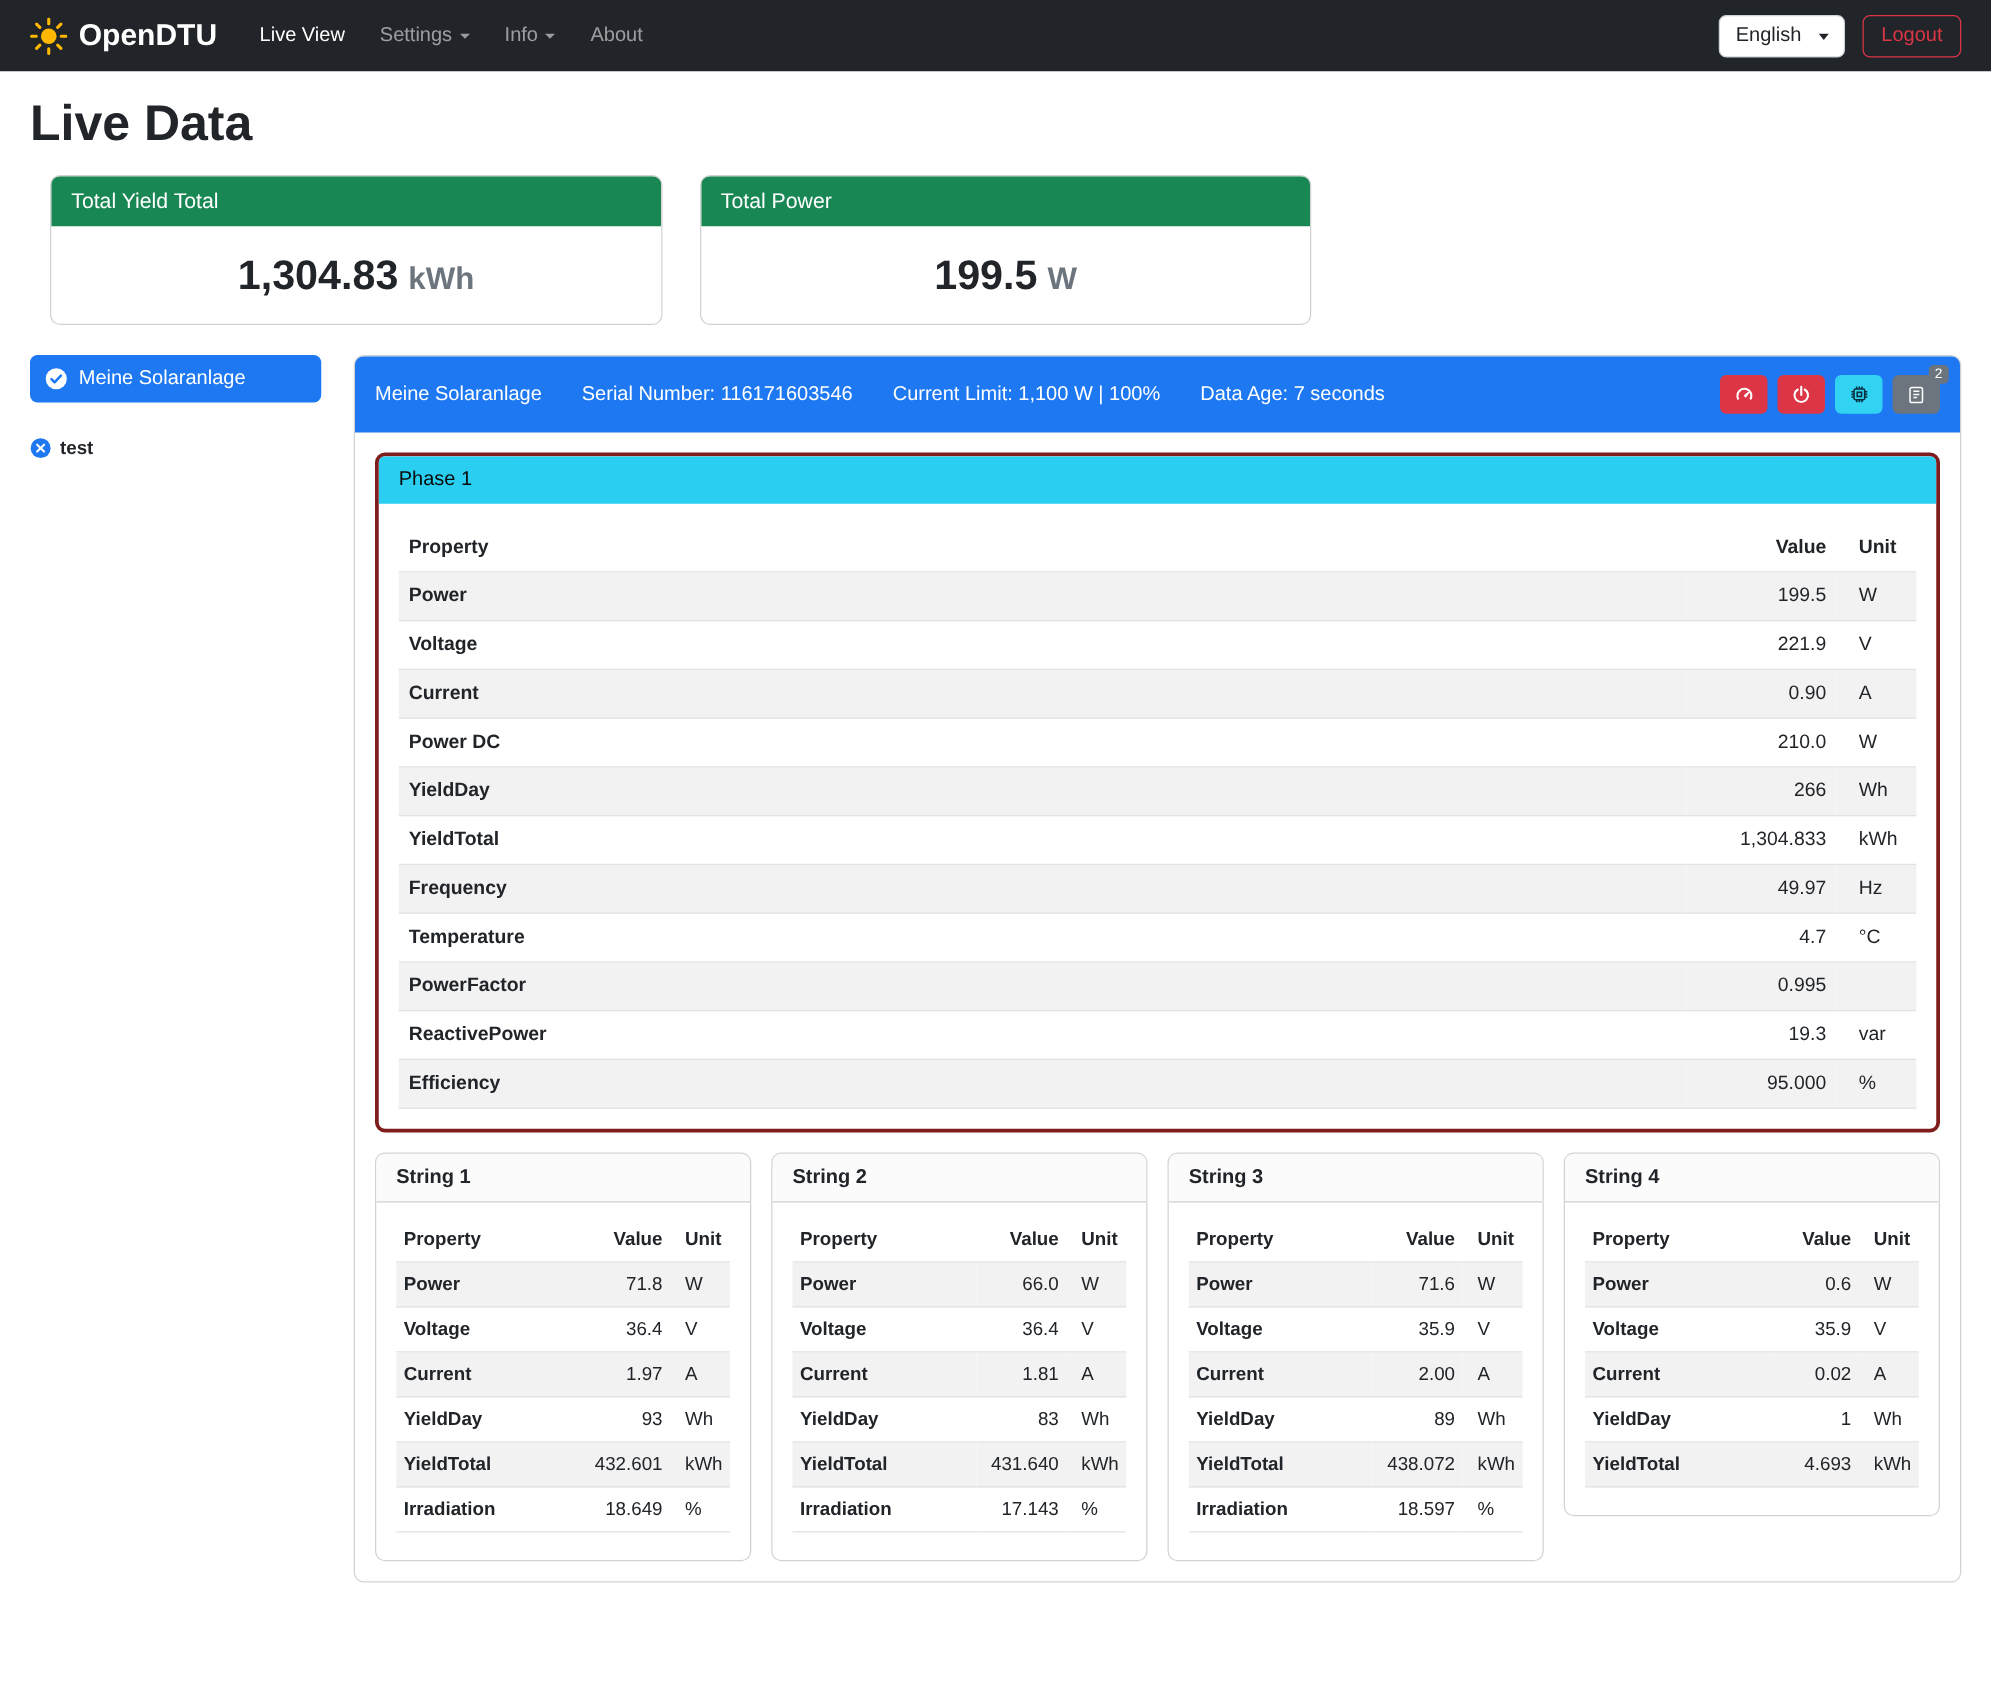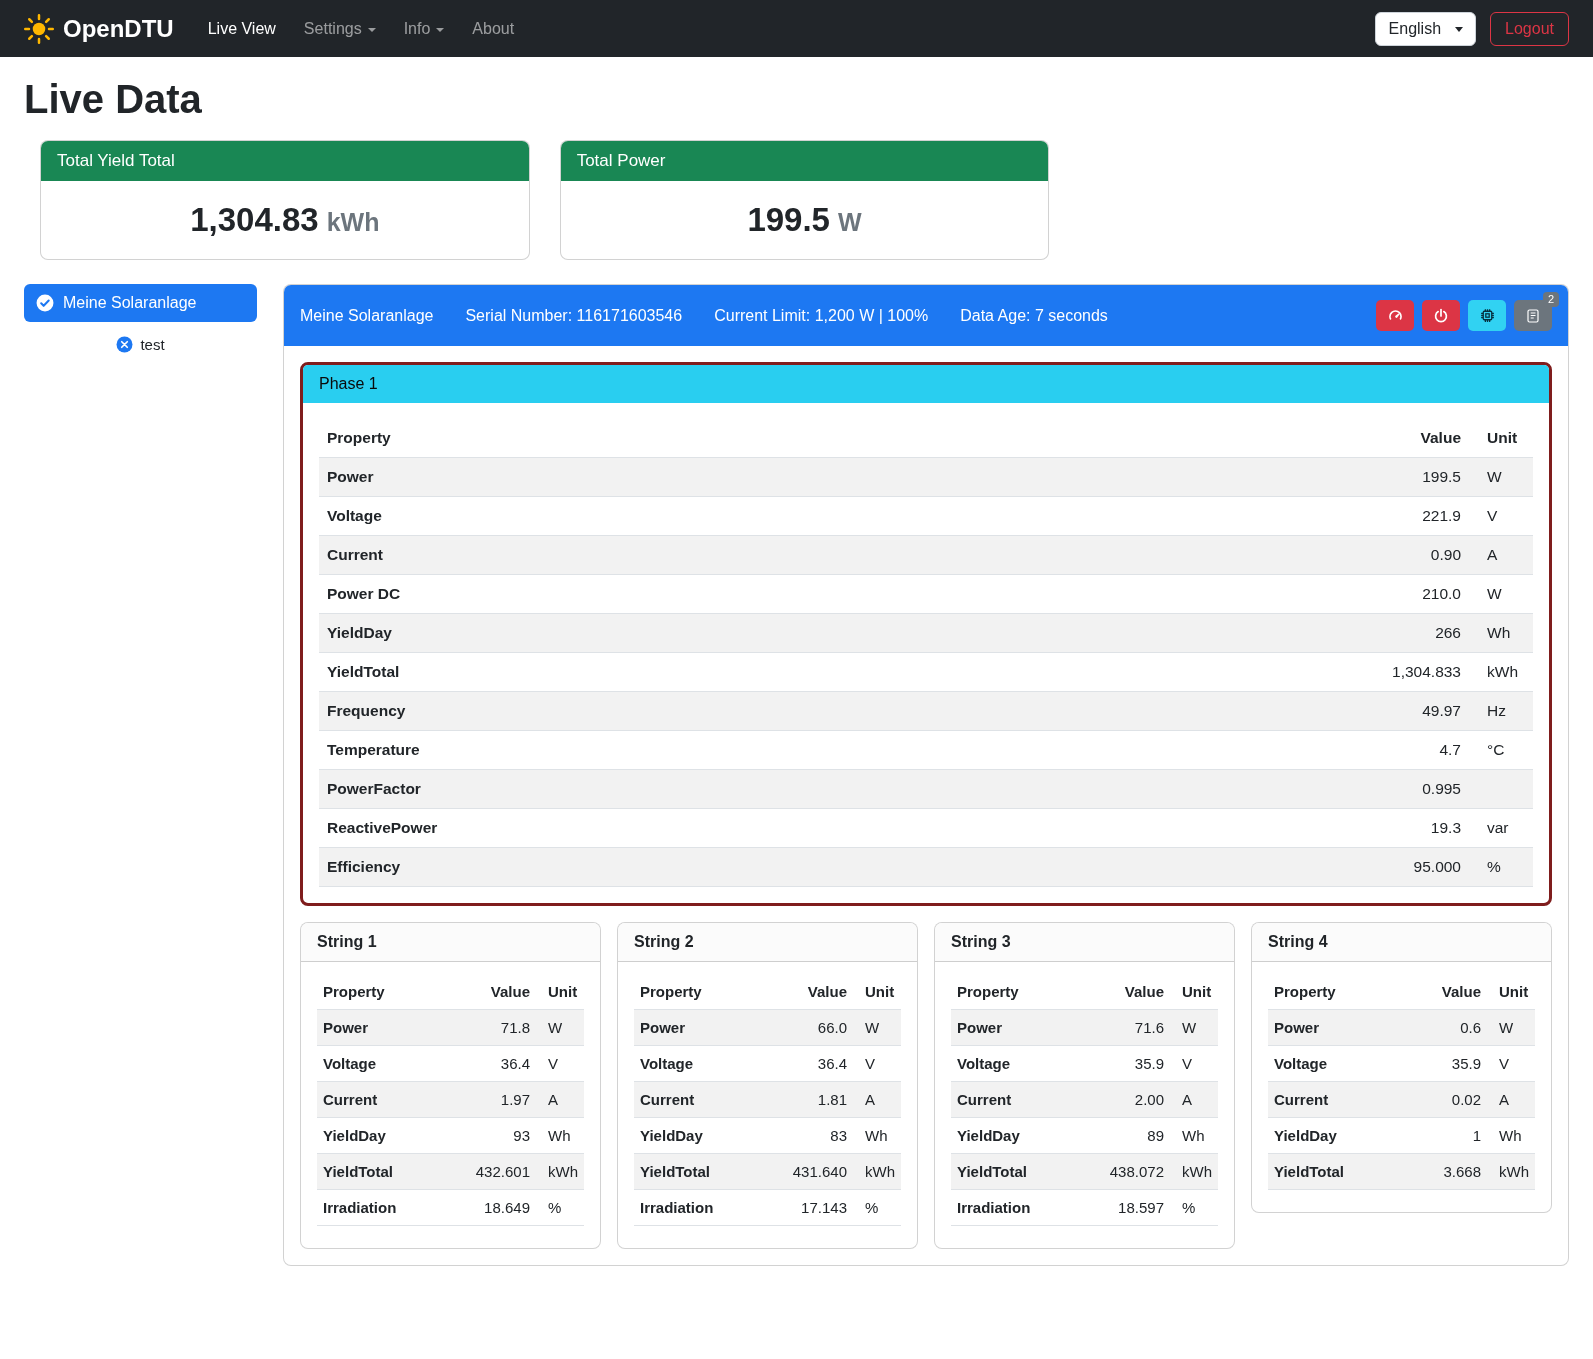--- a/index.html
+++ b/index.html
@@ -32,22 +32,22 @@
   .sum-body { padding:20px 16px; text-align:center; }
   .sum-value { font-size:33px; font-weight:700; color:#212529; }
   .sum-unit { font-size:25px; font-weight:600; color:#6c757d; margin-left:8px; }
 
   .main-row { display:grid; grid-template-columns:233px 1fr; gap:26px; padding:24px; align-items:start; }
 
   
   .inv-btn { background:#1d78f2; color:#fff; border:none; border-radius:6px; width:100%;
     padding:10px 12px; display:flex; align-items:center; gap:9px; font-size:16px; cursor:pointer;
     font-family:inherit; }
-  .test-link { margin-top:14px; display:flex; align-items:center; justify-content:center; gap:7px;
-    color:#212529; font-size:15px; cursor:pointer; }
+  .test-link { margin-top:28px; display:flex; align-items:center; justify-content:flex-start; gap:7px;
+    color:#212529; font-size:15px; cursor:pointer;font-weight:bold; }
 
   
   .panel { border:1px solid rgba(0,0,0,.175); border-radius:8px; overflow:hidden; background:#fff; }
   .panel-header { background:#1d78f2; color:#fff; padding:15px 16px; display:flex; align-items:center; gap:32px; }
   .panel-header .hdr-text { white-space:nowrap; }
   .hdr-actions { margin-left:auto; display:flex; gap:8px; }
   .icon-btn { width:38px; height:31px; border:none; border-radius:5px; display:flex; align-items:center;
     justify-content:center; cursor:pointer; position:relative; color:#fff; padding:0; }
   .icon-btn.danger { background:#dc3545; }
   .icon-btn.info { background:#31d2f2; color:#07303f; }
@@ -145,21 +145,21 @@
         </svg>
       </span>
       <span>test</span>
     </div>
   </div>
 
   <div class="panel">
     <div class="panel-header">
       <span class="hdr-text">Meine Solaranlage</span>
       <span class="hdr-text">Serial Number: 116171603546</span>
-      <span class="hdr-text">Current Limit: 1,200 W | 100%</span>
+      <span class="hdr-text">Current Limit: 1,100 W | 100%</span>
       <span class="hdr-text">Data Age: 7 seconds</span>
       <div class="hdr-actions">
         <button class="icon-btn danger">
           <span style="display:flex;">
             <svg viewBox="0 0 16 16" width="17" height="17" fill="currentColor">
               <path d="M8 3a6 6 0 0 0-6 6c0 1.2.35 2.3.95 3.2l1.2-.8A4.5 4.5 0 0 1 3.5 9 4.5 4.5 0 1 1 11.85 11.4l1.2.8c.6-.92.95-2 .95-3.2a6 6 0 0 0-6-6z"></path>
               <path d="M11.2 5.8 8.3 8.1a1.1 1.1 0 1 0 1.5 1.5l2.2-3-0.8-.8z"></path>
             </svg>
           </span>
         </button>
@@ -434,21 +434,21 @@
                   <td class="val">0.02</td>
                   <td class="unit">A</td>
                 </tr>
                 <tr>
                   <td class="prop">YieldDay</td>
                   <td class="val">1</td>
                   <td class="unit">Wh</td>
                 </tr>
                 <tr>
                   <td class="prop">YieldTotal</td>
-                  <td class="val">3.668</td>
+                  <td class="val">4.693</td>
                   <td class="unit">kWh</td>
                 </tr>
               </tbody>
           </table>
         </div>
       </div>
 
     </div>
   </div>
 </div>

